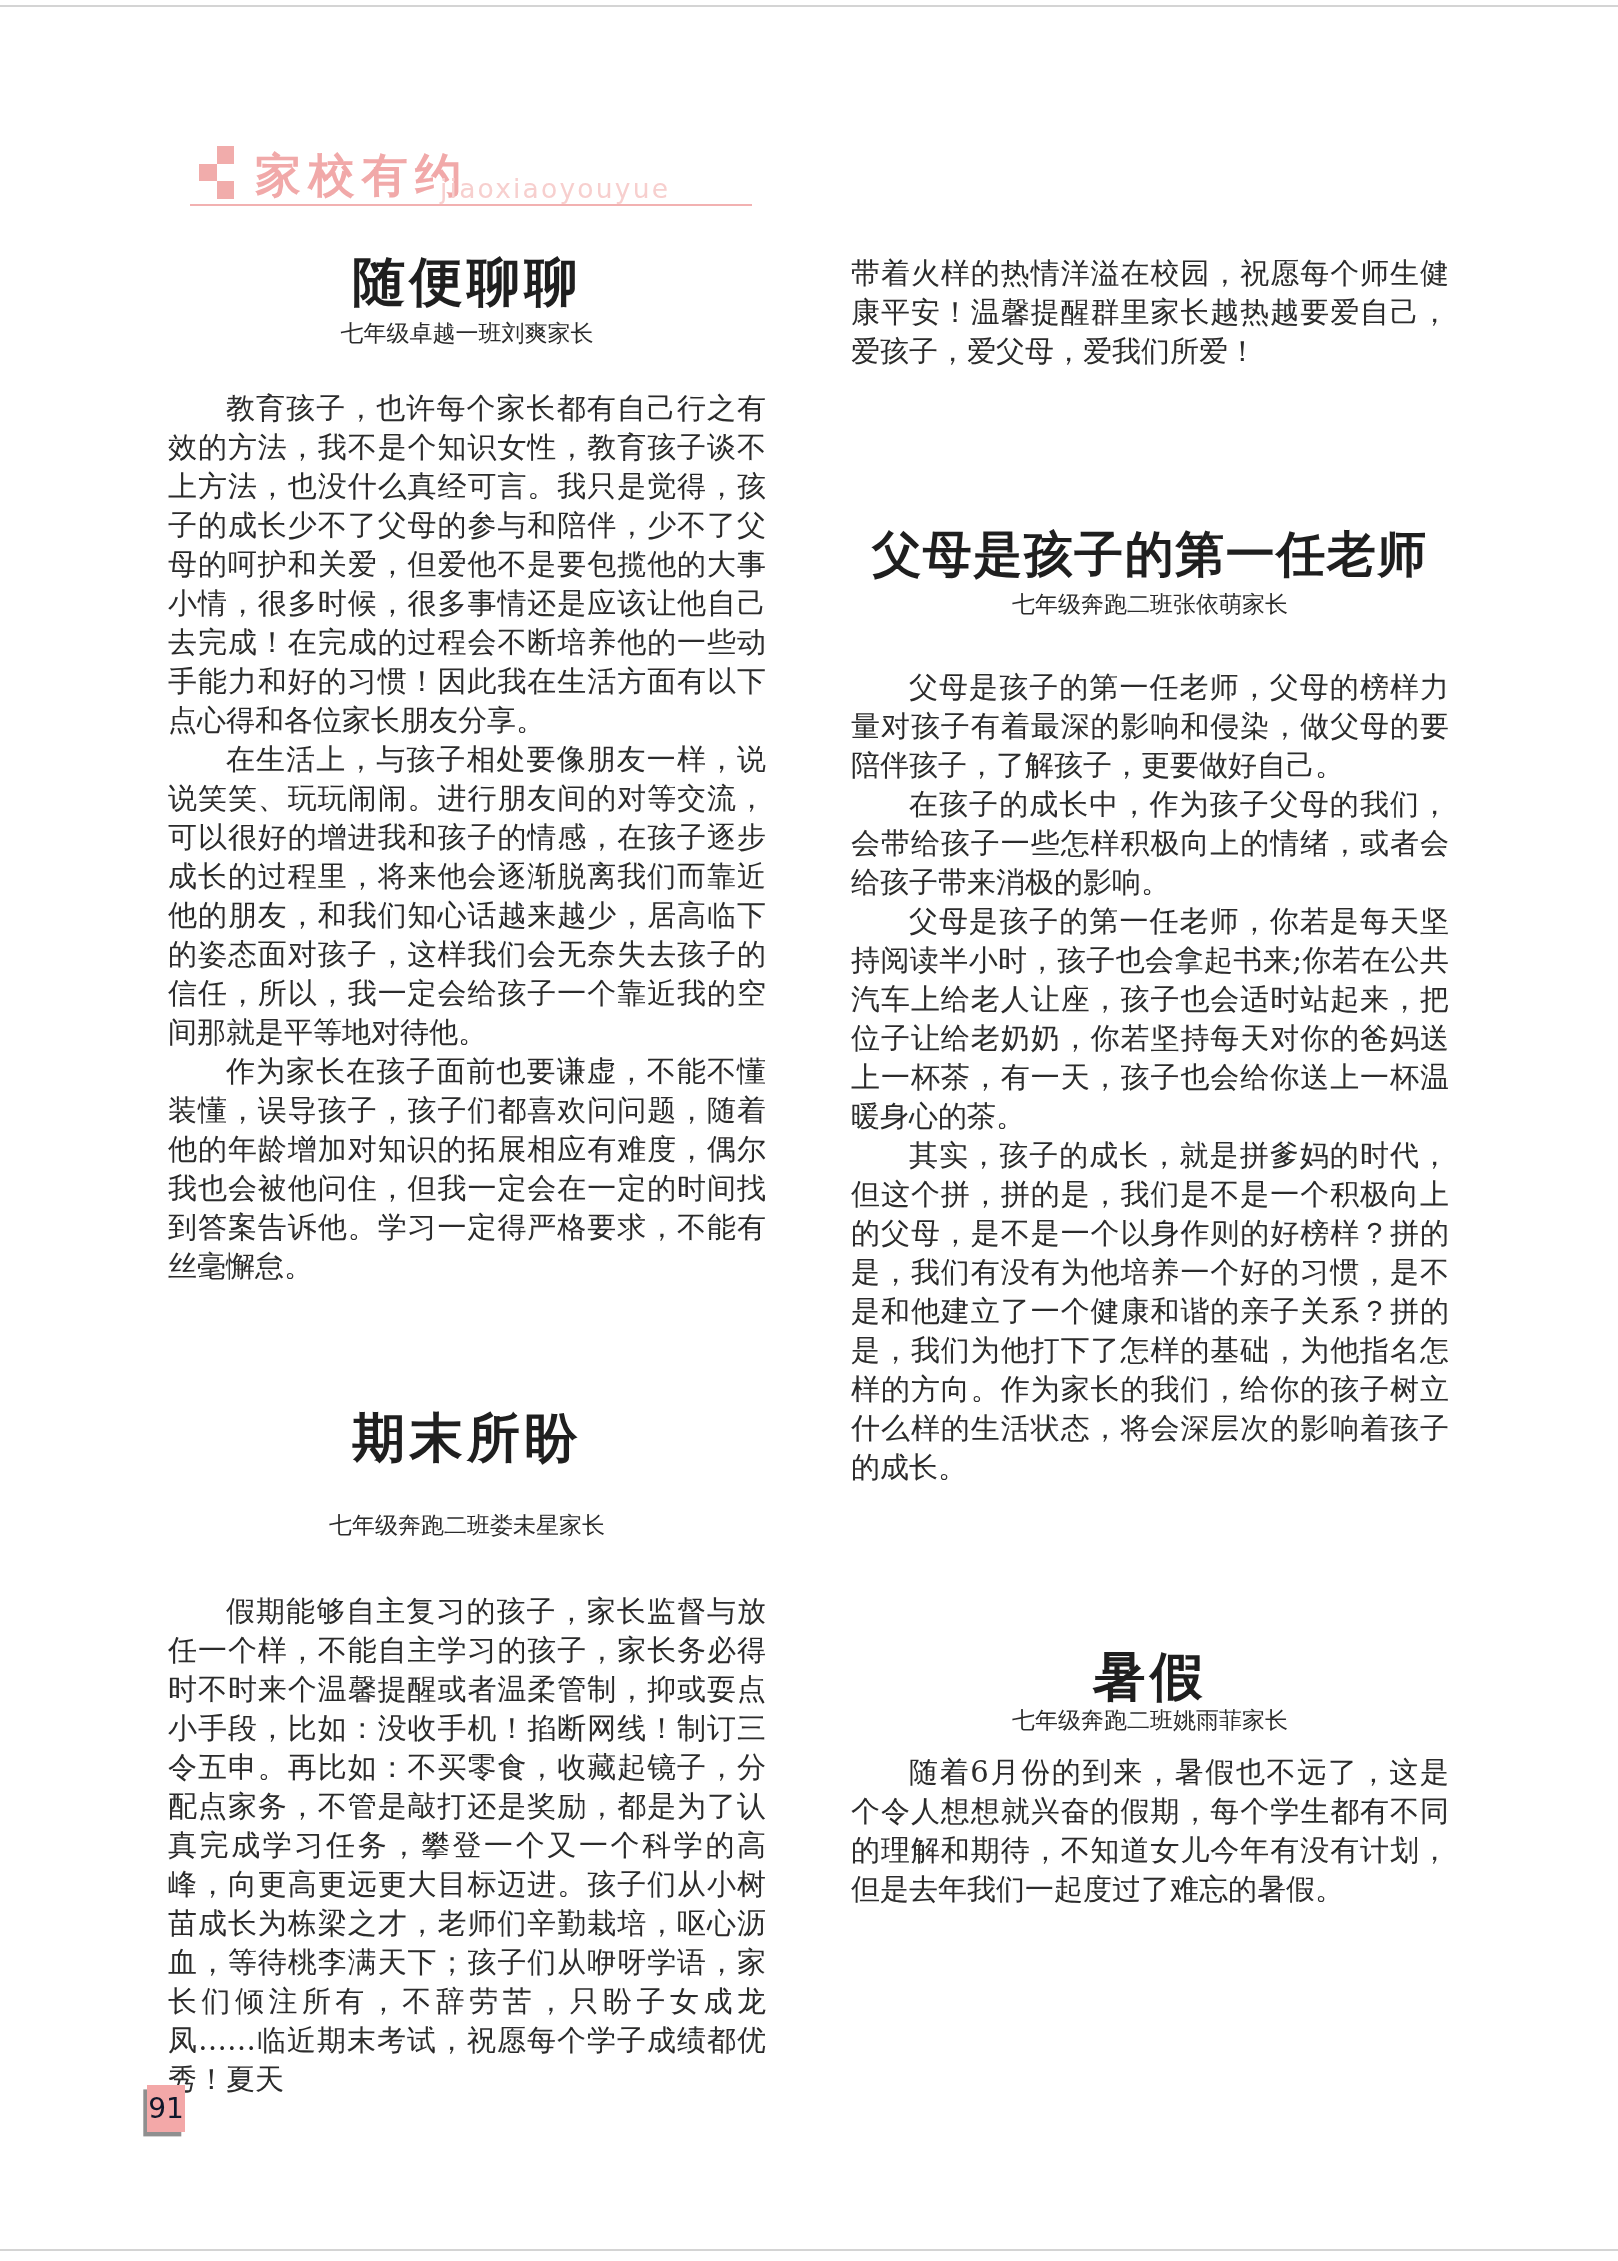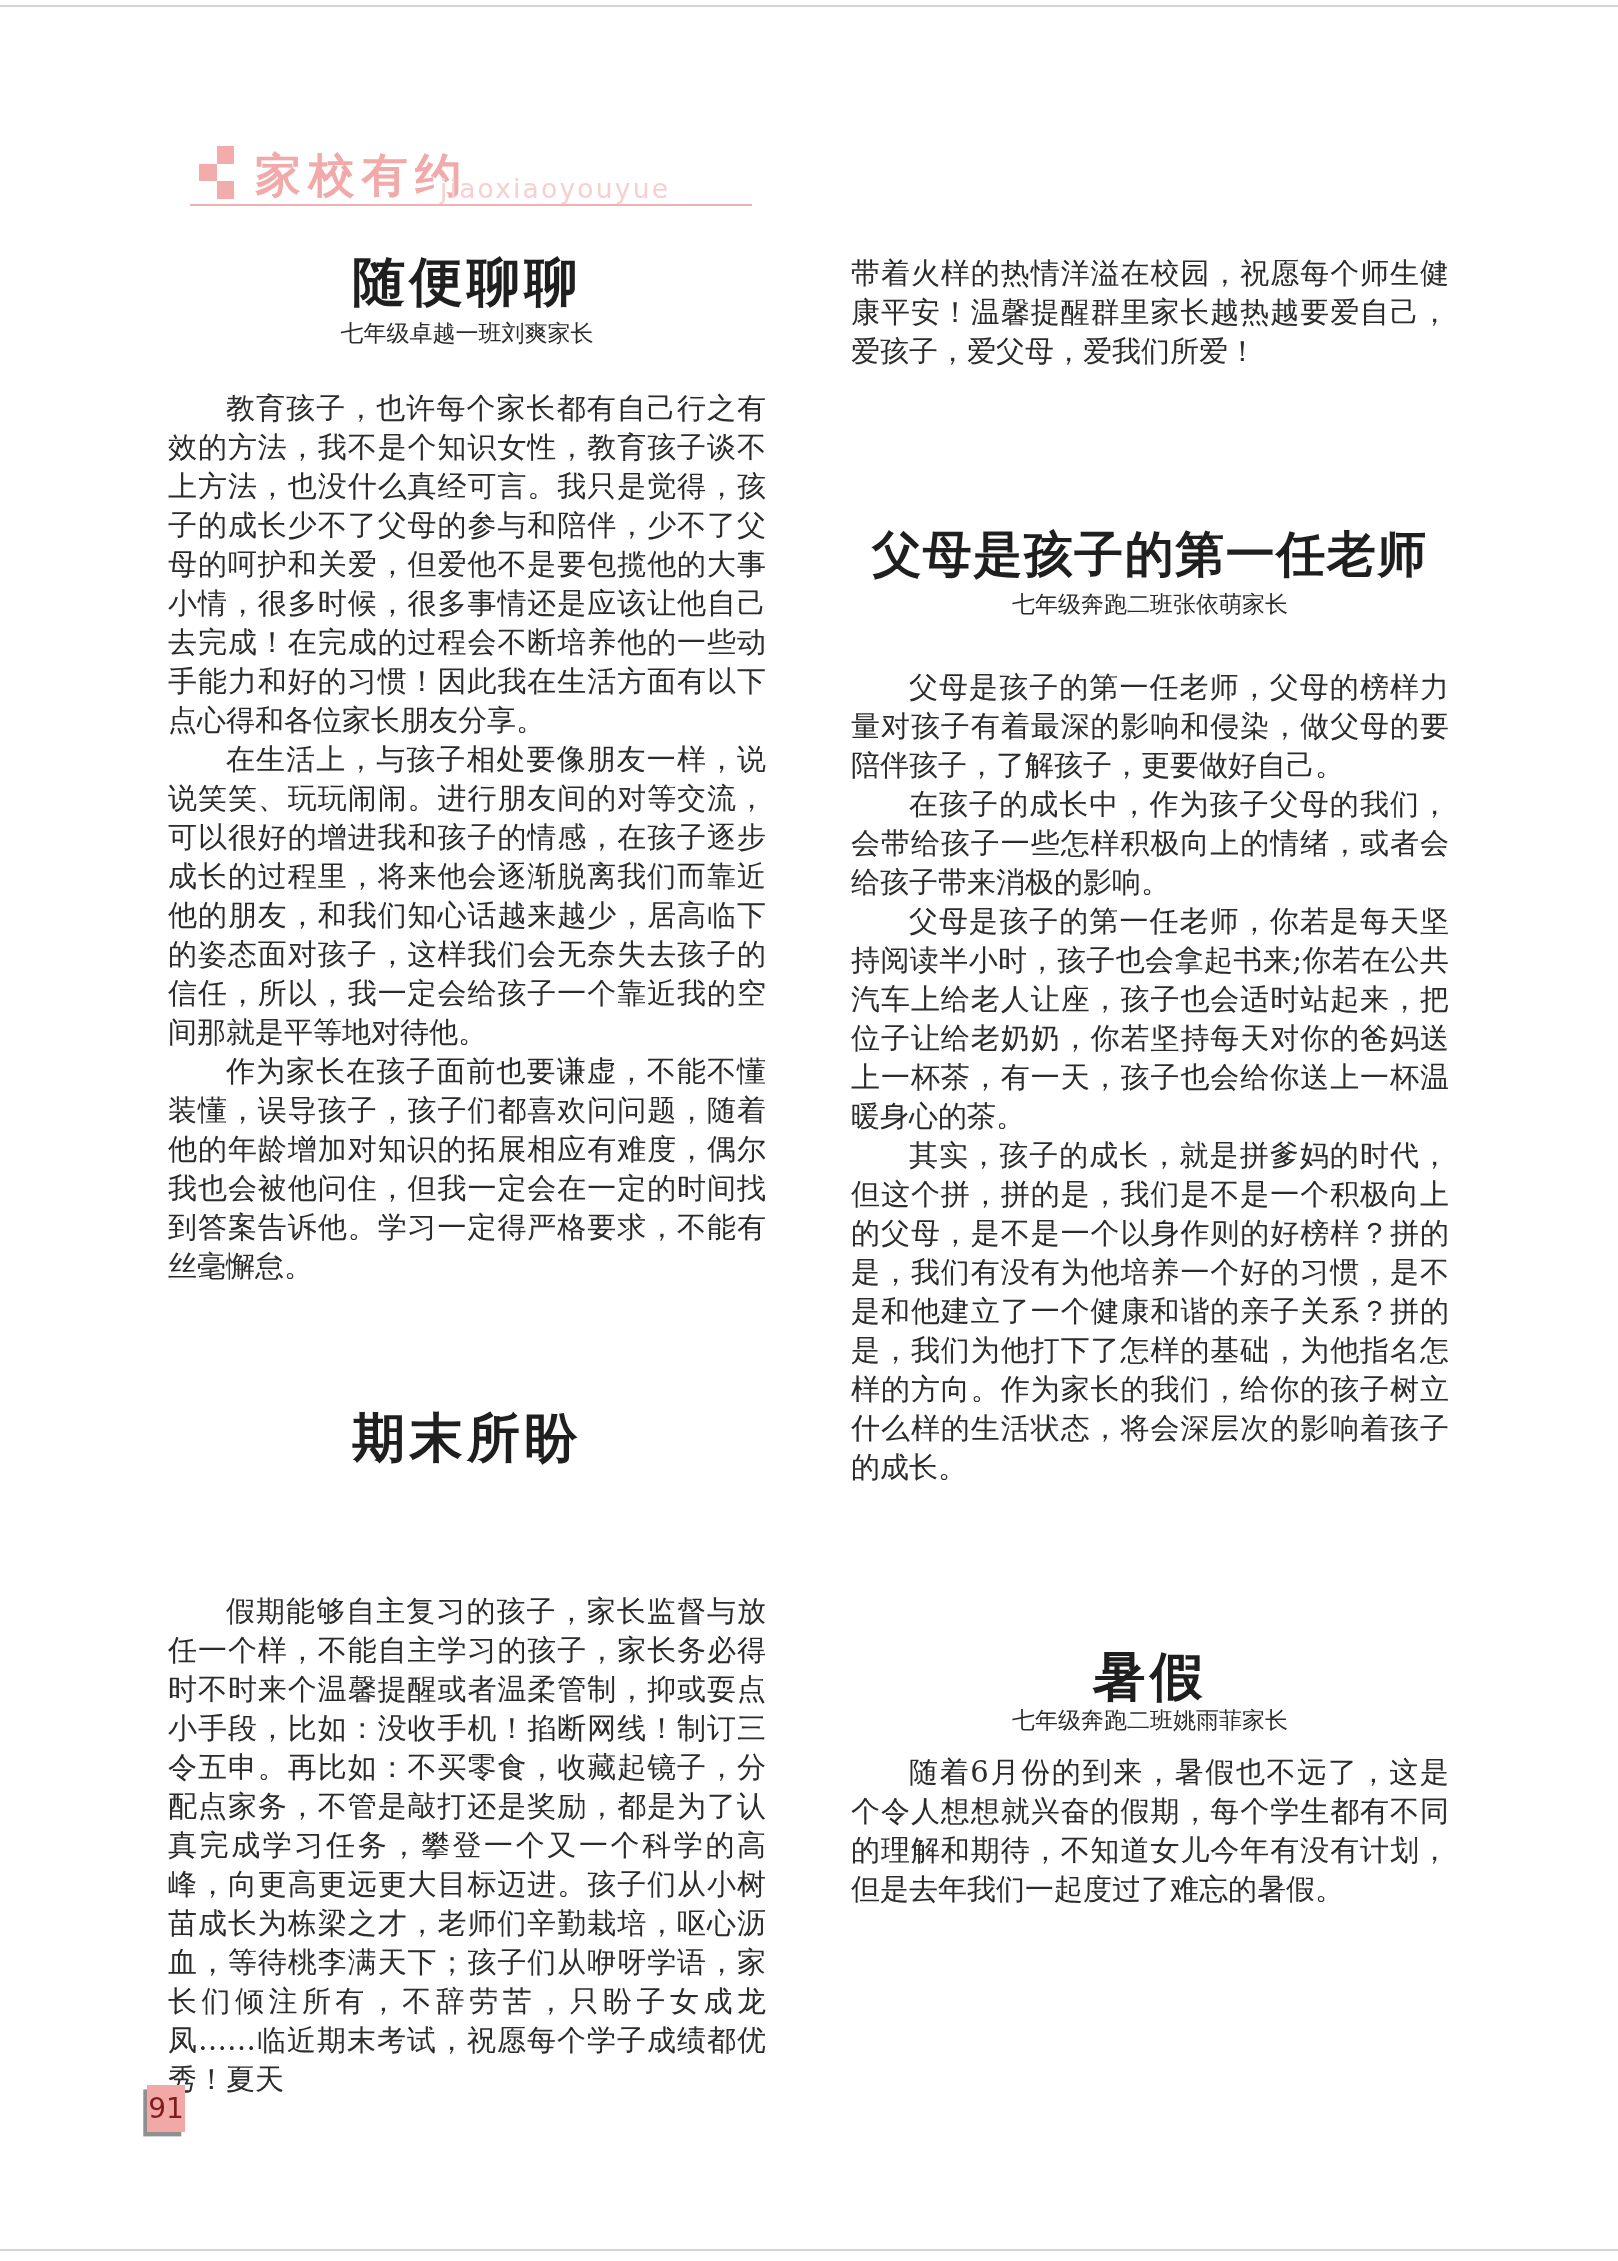--- a/index.html
+++ b/index.html
@@ -75,21 +75,21 @@
   .t4 { top: 1647px; }
   .s4 { top: 1703px; }
   .g4 { top: 1753px; }
 
   
   .page-badge {
     position: absolute; left: 147px; top: 2085px;
     width: 38px; height: 47px;
     background: #f3a8a8;
     box-shadow: -3.7px 4.4px 0 #8f8f8f;
-    color: #7f1d1d;
+    color: #0f172a;
     font-family: "DejaVu Sans", "Liberation Sans", sans-serif;
     font-size: 28px; line-height: 47px; text-align: center;
   }
 </style>
 </head>
 <body>
 
 <div class="page">
 
   <div class="edge-line edge-top"></div>
@@ -110,20 +110,21 @@
 
     <div class="art-title t1">随便聊聊</div>
     <div class="art-author s1">七年级卓越一班刘爽家长</div>
     <div class="p-group g1">
       <p>教育孩子，也许每个家长都有自己行之有效的方法，我不是个知识女性，教育孩子谈不上方法，也没什么真经可言。我只是觉得，孩子的成长少不了父母的参与和陪伴，少不了父母的呵护和关爱，但爱他不是要包揽他的大事小情，很多时候，很多事情还是应该让他自己去完成！在完成的过程会不断培养他的一些动手能力和好的习惯！因此我在生活方面有以下点心得和各位家长朋友分享。</p>
       <p>在生活上，与孩子相处要像朋友一样，说说笑笑、玩玩闹闹。进行朋友间的对等交流，可以很好的增进我和孩子的情感，在孩子逐步成长的过程里，将来他会逐渐脱离我们而靠近他的朋友，和我们知心话越来越少，居高临下的姿态面对孩子，这样我们会无奈失去孩子的信任，所以，我一定会给孩子一个靠近我的空间那就是平等地对待他。</p>
       <p>作为家长在孩子面前也要谦虚，不能不懂装懂，误导孩子，孩子们都喜欢问问题，随着他的年龄增加对知识的拓展相应有难度，偶尔我也会被他问住，但我一定会在一定的时间找到答案告诉他。学习一定得严格要求，不能有丝毫懈怠。</p>
     </div>
 
     <div class="art-title t2">期末所盼</div>
+    <div class="art-author s2">七年级奔跑二班娄未星家长</div>
     <div class="p-group g2">
       <p>假期能够自主复习的孩子，家长监督与放任一个样，不能自主学习的孩子，家长务必得时不时来个温馨提醒或者温柔管制，抑或耍点小手段，比如：没收手机！掐断网线！制订三令五申。再比如：不买零食，收藏起镜子，分配点家务，不管是敲打还是奖励，都是为了认真完成学习任务，攀登一个又一个科学的高峰，向更高更远更大目标迈进。孩子们从小树苗成长为栋梁之才，老师们辛勤栽培，呕心沥血，等待桃李满天下；孩子们从咿呀学语，家长们倾注所有，不辞劳苦，只盼子女成龙凤……临近期末考试，祝愿每个学子成绩都优秀！夏天</p>
     </div>
 
   </div>
 
   <div class="col col-right">
 
     <div class="p-group gc">
       <p class="no-indent">带着火样的热情洋溢在校园，祝愿每个师生健康平安！温馨提醒群里家长越热越要爱自己，爱孩子，爱父母，爱我们所爱！</p>

